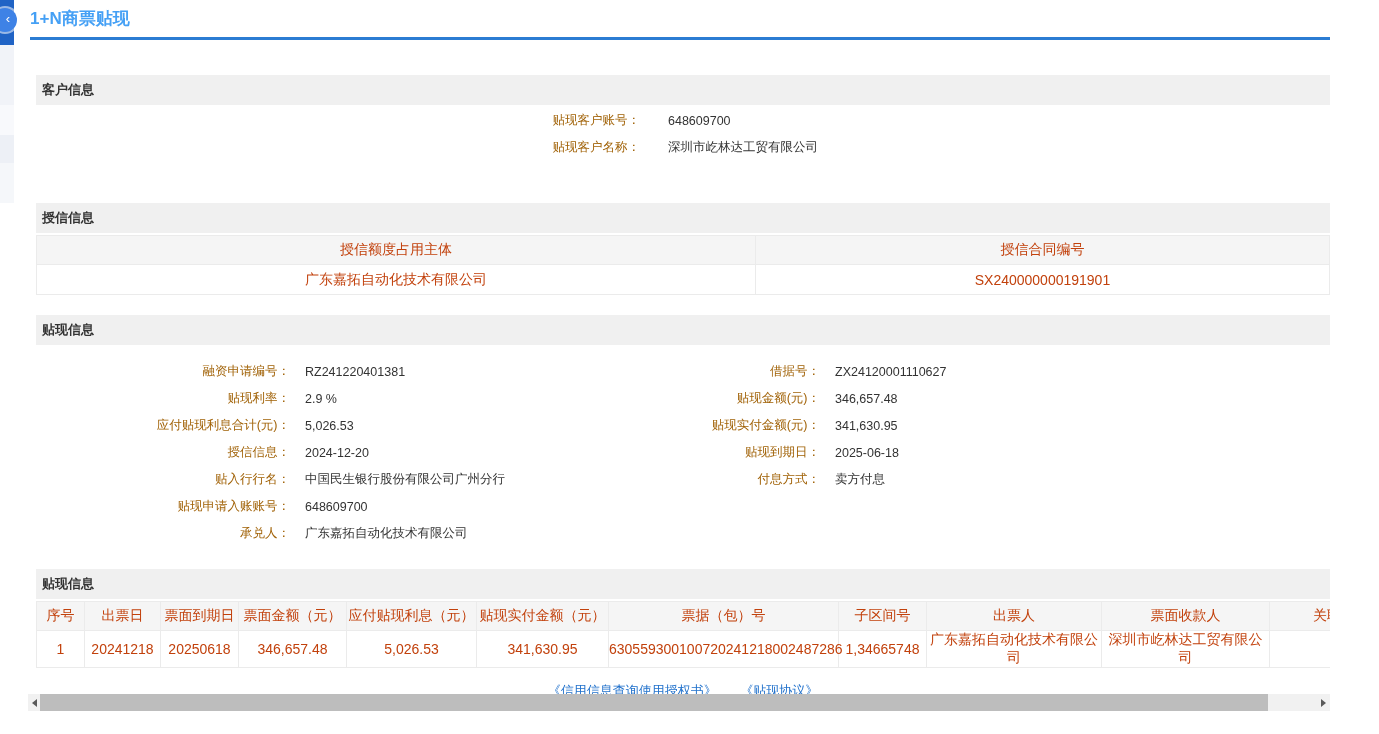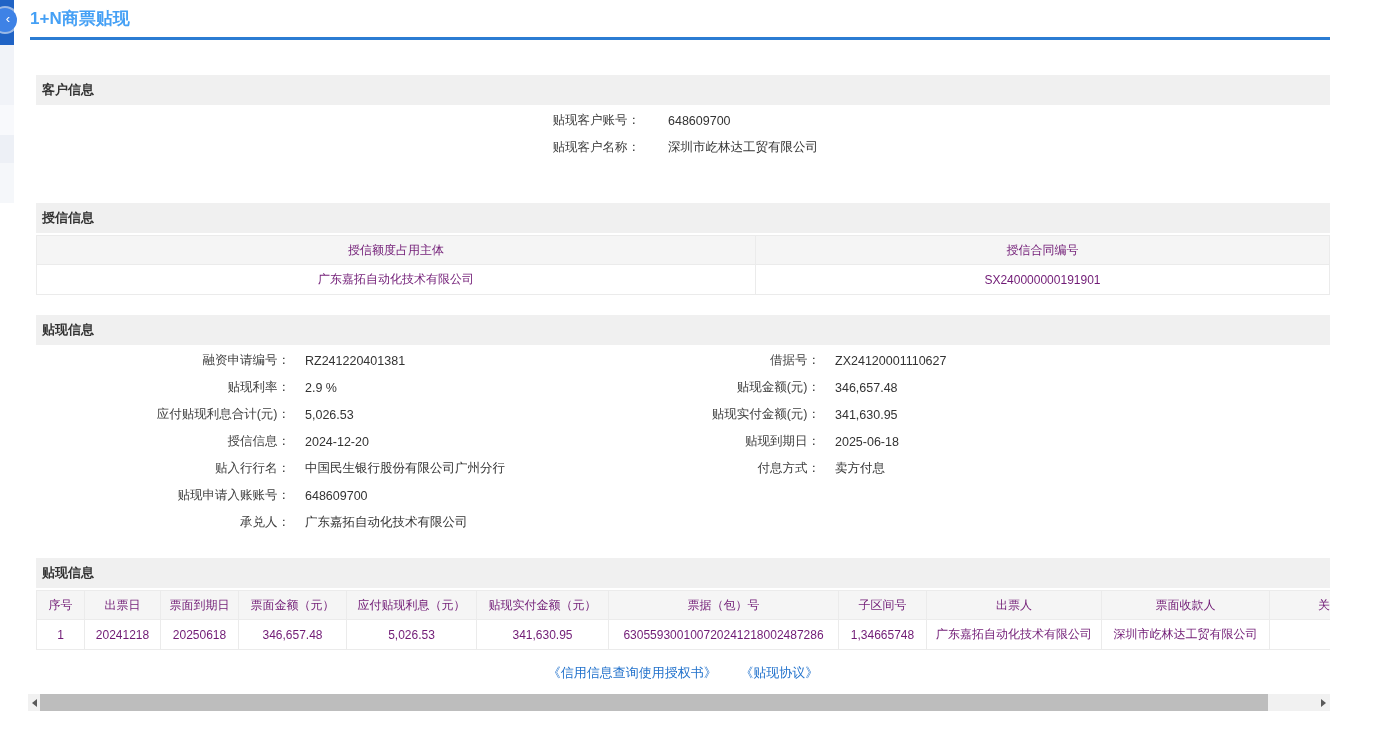--- a/index.html
+++ b/index.html
@@ -27,34 +27,34 @@
   .section { margin-left:36px; width:1294px; }
   .section-bar { height:30px; background:#f0f0f0; line-height:30px; padding-left:6px;
     font-size:13px; font-weight:bold; color:#333; }
   .sec-customer { margin-top:35px; }
   .sec-credit   { margin-top:42px; }
   .sec-discount { margin-top:20px; }
   .sec-bills    { margin-top:22px; }
 
   
   .kv-row { display:flex; height:27px; align-items:center; font-size:12.5px; }
-  .kv-label { color:#404040; text-align:right; }
+  .kv-label { color:#a16207; text-align:right; }
   .kv-value { color:#333; margin-left:15px; }
   .cust-fields { padding-top:2px; }
   .cust-fields .kv-label { width:604px; }
   .cust-fields .kv-value { margin-left:28px; }
 
-  .disc-fields { padding-top:2px; display:flex; }
+  .disc-fields { padding-top:13px; display:flex; }
   .disc-col-left  { width:647px; }
   .disc-col-right { width:647px; }
   .disc-col-left  .kv-label { width:254px; }
   .disc-col-right .kv-label { width:137px; }
 
   
-  table { border-collapse:collapse; font-size:12px; color:#701a75; }
+  table { border-collapse:collapse; font-size:14px; color:#c2410c; }
   th, td { border:1px solid #ebebeb; text-align:center; font-weight:normal; }
   thead th { background:#f5f5f5; height:29px; }
   tbody td { background:#fff; height:30px; }
   .credit-table { width:1294px; margin-top:2px; table-layout:fixed; }
   .credit-table .col-subject { width:55.6%; }
   .credit-table .col-contract{ width:44.4%; }
 
   .bills-clip { width:1294px; overflow:hidden; margin-top:2px; }
   .bills-table { width:1390px; table-layout:fixed; }
 

